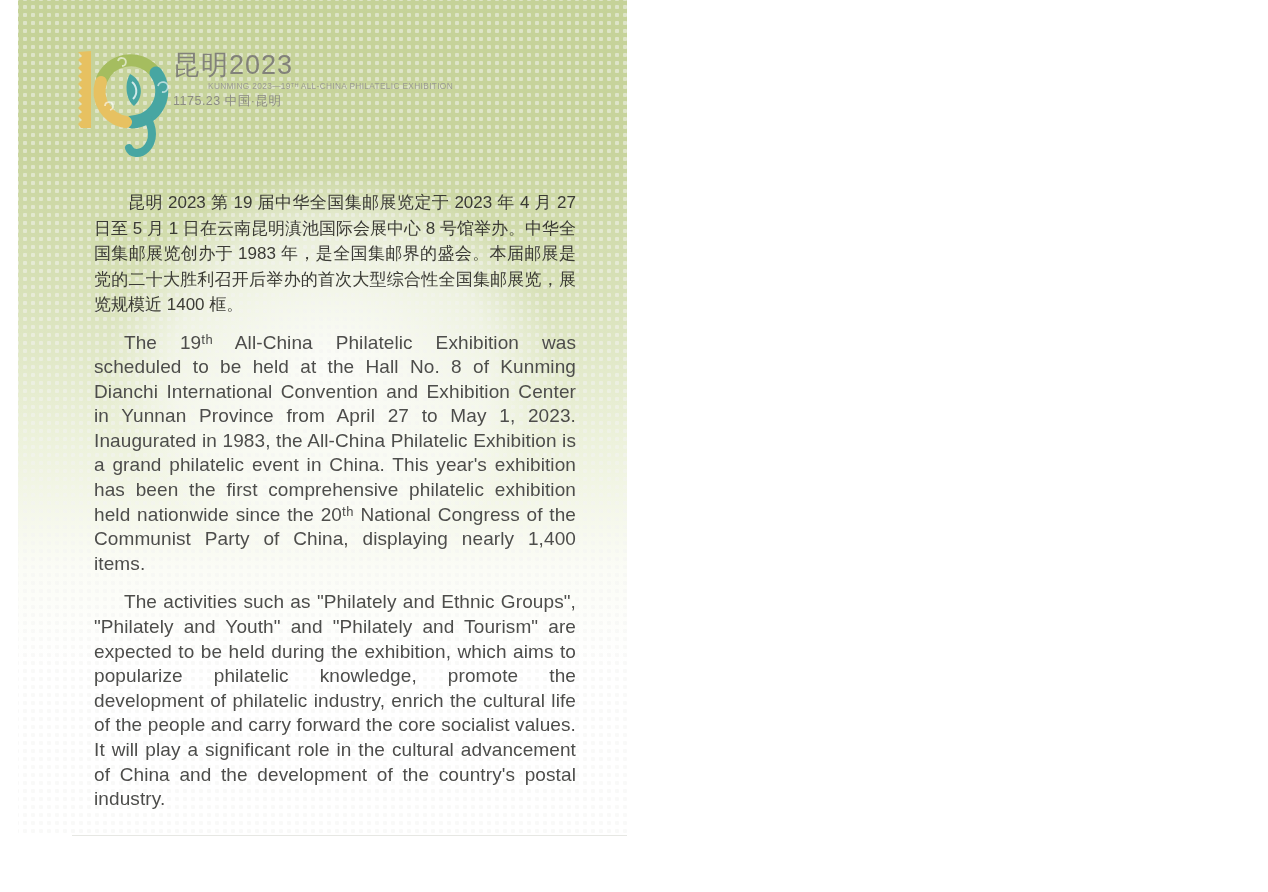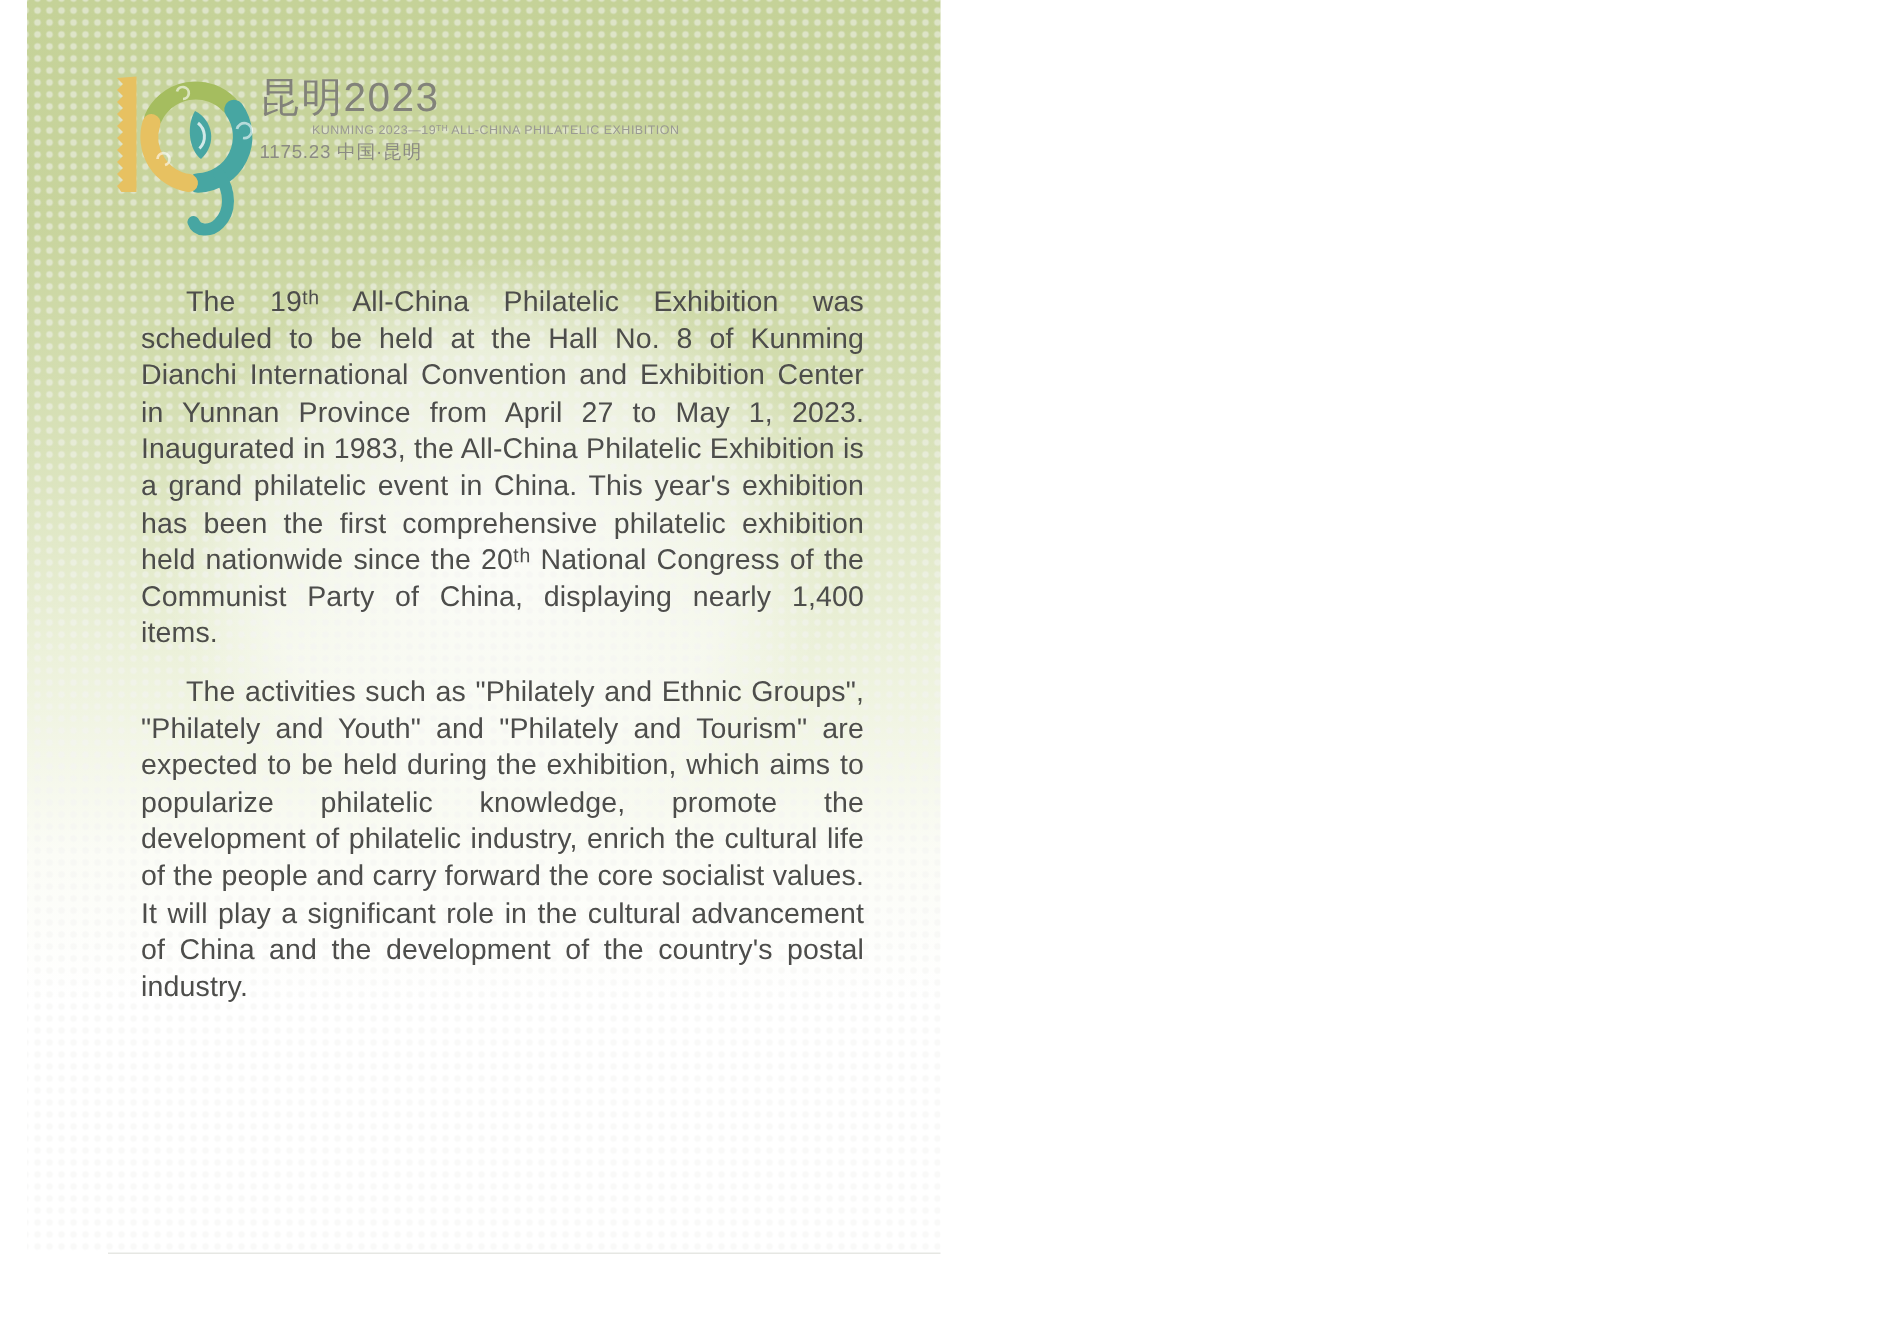--- a/index.html
+++ b/index.html
@@ -84,20 +84,21 @@
         </svg>
       </div>
       <div class="logo-text">
         <div class="logo-city-year">昆明2023</div>
         <div class="logo-title-en">KUNMING 2023—19ᵀᴴ ALL-CHINA PHILATELIC EXHIBITION</div>
         <div class="logo-date-place">1175.23 中国·昆明</div>
       </div>
     </header>
 
     <main class="content">
+      <p class="cn">昆明 2023 第 19 届中华全国集邮展览定于 2023 年 4 月 27 日至 5 月 1 日在云南昆明滇池国际会展中心 8 号馆举办。中华全国集邮展览创办于 1983 年，是全国集邮界的盛会。本届邮展是党的二十大胜利召开后举办的首次大型综合性全国集邮展览，展览规模近 1400 框。</p>
       <p class="en">The 19ᵗʰ All-China Philatelic Exhibition was scheduled to be held at the Hall No. 8 of Kunming Dianchi International Convention and Exhibition Center in Yunnan Province from April 27 to May 1, 2023. Inaugurated in 1983, the All-China Philatelic Exhibition is a grand philatelic event in China. This year's exhibition has been the first comprehensive philatelic exhibition held nationwide since the 20ᵗʰ National Congress of the Communist Party of China, displaying nearly 1,400 items.</p>
       <p class="en">The activities such as "Philately and Ethnic Groups", "Philately and Youth" and "Philately and Tourism" are expected to be held during the exhibition, which aims to popularize philatelic knowledge, promote the development of philatelic industry, enrich the cultural life of the people and carry forward the core socialist values. It will play a significant role in the cultural advancement of China and the development of the country's postal industry.</p>
     </main>
 
     <div class="bottom-edge"></div>
   </div>
 
   <div class="page-right"></div>
 
 </div>

